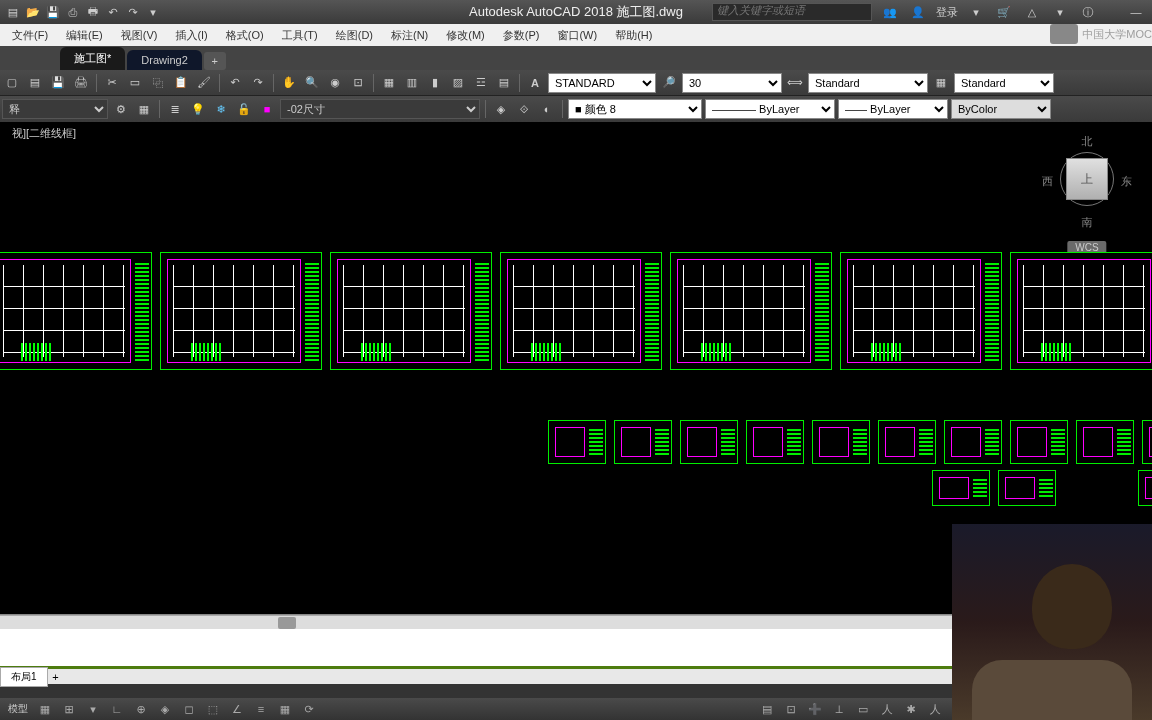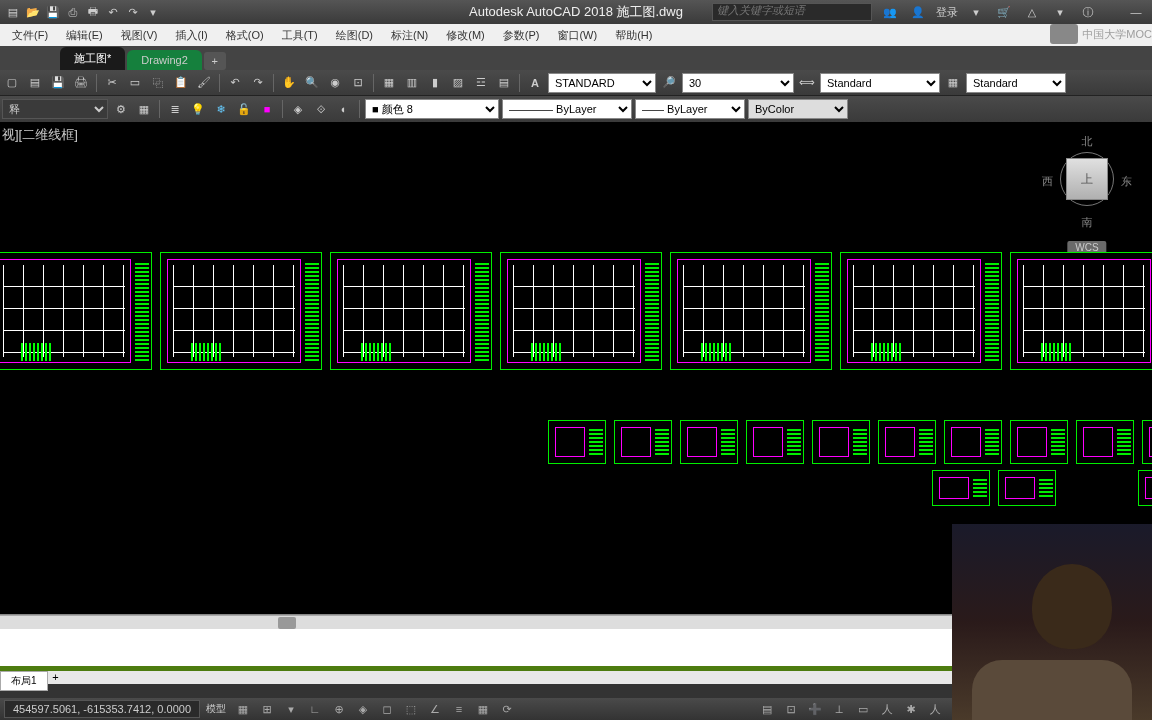--- a/index.html
+++ b/index.html
@@ -10,31 +10,31 @@
 .app-title{position:absolute;left:50%;transform:translateX(-50%);color:#eee;font-size:13px}
 .search-box{position:absolute;right:280px;width:160px;height:18px;background:#2a2a2a;border:1px solid #555;display:flex;align-items:flex-start;padding:0 4px}
 .search-box input{background:transparent;border:none;color:#888;width:100%;font-style:italic;outline:none}
 .right-title{position:absolute;right:6px;display:flex;gap:8px;align-items:center}
 .icon-btn{width:20px;height:18px;display:flex;align-items:center;justify-content:center;color:#ccc;cursor:pointer}
 .menubar{height:22px;background:#f0f0f0;display:flex;align-items:center;padding:0 4px;gap:2px;position:relative}
 .menu-item{padding:2px 8px;color:#333;cursor:pointer}
 .watermark{position:absolute;right:0;top:24px;color:#666;font-size:20px;font-weight:normal;z-index:100;opacity:.6;display:flex;align-items:center;gap:4px}
 .watermark-icon{width:28px;height:20px;background:#444;border-radius:3px}
 .doc-tabs{height:24px;background:#444;display:flex;align-items:flex-end;padding-left:60px}
-.doc-tab{padding:4px 14px;background:#15803d;color:#ccc;border-top-left-radius:6px;border-top-right-radius:6px;margin-right:2px;cursor:pointer;font-size:11px}
+.doc-tab{padding:4px 14px;background:#0f172a;color:#ccc;border-top-left-radius:6px;border-top-right-radius:6px;margin-right:2px;cursor:pointer;font-size:11px}
 .doc-tab.active{background:#1a1a1a;color:#fff}
 .doc-tab-add{width:22px;height:18px;background:#555;border-radius:3px;display:flex;align-items:center;justify-content:center;color:#ccc;cursor:pointer}
 .toolbar{height:26px;background:linear-gradient(#4a4a4a,#3a3a3a);display:flex;align-items:center;padding:0 2px;gap:3px;border-bottom:1px solid #222}
 .tb-btn{min-width:20px;height:20px;display:flex;align-items:center;justify-content:center;color:#ccc;cursor:pointer;border-radius:2px}
 .tb-sep{width:1px;height:18px;background:#666;margin:0 2px}
 .tb-select{height:20px;background:#fff;border:1px solid #888;font-size:11px;padding:0 2px}
 .tb-select.dark{background:#3a3a3a;color:#ccc;border-color:#555}
 .toolbar2{height:26px;background:linear-gradient(#4a4a4a,#3a3a3a);display:flex;align-items:center;padding:0 2px;gap:3px}
 .canvas{position:absolute;top:122px;left:0;right:0;bottom:106px;background:#000;overflow:hidden}
-.view-label{position:absolute;top:4px;left:2px;color:#ccc;font-size:13px}
+.view-label{position:absolute;top:4px;left:12px;color:#ccc;font-size:11px}
 .viewcube{position:absolute;top:12px;right:20px;width:90px;height:120px}
 .vc-n{position:absolute;top:0;left:50%;transform:translateX(-50%);color:#888;font-size:11px}
 .vc-s{position:absolute;bottom:24px;left:50%;transform:translateX(-50%);color:#888;font-size:11px}
 .vc-w{position:absolute;top:40px;left:0;color:#888;font-size:11px}
 .vc-e{position:absolute;top:40px;right:0;color:#888;font-size:11px}
 .vc-cube-outer{position:absolute;top:18px;left:18px;width:54px;height:54px;border:1px solid #777;border-radius:50%}
 .vc-cube{position:absolute;top:24px;left:24px;width:42px;height:42px;background:linear-gradient(#e0e0e0,#b0b0b0);border:1px solid #888;display:flex;align-items:center;justify-content:center;color:#555;font-size:12px}
 .vc-wcs{position:absolute;bottom:0;left:50%;transform:translateX(-50%);background:#6a6a6a;color:#ccc;padding:1px 8px;font-size:10px;border-radius:2px}
 .drawings-row{position:absolute;display:flex;gap:8px}
 .drawing{border:1px solid #0e0;background:#000;position:relative;flex-shrink:0}
@@ -50,21 +50,21 @@
   linear-gradient(90deg,#fff 1px,transparent 1px),
   linear-gradient(0deg,#fff 1px,transparent 1px);
   background-size:20px 22px}
 .plan-fur{position:absolute;width:30px;height:18px;bottom:8px;left:30px;background:repeating-linear-gradient(90deg,#0f0 0 2px,transparent 2px 4px)}
 .webcam{position:absolute;bottom:0;right:0;width:200px;height:196px;background:linear-gradient(180deg,#1a1a2a 0%,#2a1a1a 50%,#4a3a2a 100%);z-index:200}
 .webcam-head{position:absolute;top:40px;left:80px;width:80px;height:85px;background:#3a2a1a;border-radius:50% 50% 45% 45%}
 .webcam-body{position:absolute;bottom:0;left:20px;right:20px;height:60px;background:#5a4a3a;border-radius:30px 30px 0 0}
 .cmdline{position:absolute;bottom:50px;left:0;right:200px;height:56px;background:#fff;border-top:1px solid #888}
 .cmd-scroll{height:14px;background:#ddd;border-top:1px solid #aaa;position:relative}
 .cmd-thumb{position:absolute;left:278px;width:18px;height:12px;top:1px;background:#999;border-radius:2px}
-.layout-tabs{position:absolute;bottom:36px;left:0;right:200px;height:18px;background:#e8e8e8;display:flex;align-items:flex-start;border-top:5px solid #4d7c0f}
+.layout-tabs{position:absolute;bottom:36px;left:0;right:200px;height:18px;background:#e8e8e8;display:flex;align-items:center;border-top:3px solid #4d7c0f}
 .layout-tab{padding:2px 10px;background:#fff;border:1px solid #aaa;cursor:pointer;font-size:10px}
 .layout-add{width:16px;display:flex;justify-content:center;cursor:pointer}
 .statusbar{position:absolute;bottom:0;left:0;right:0;height:22px;background:linear-gradient(#4a4a4a,#333);display:flex;align-items:center;color:#ccc;padding:0 4px;gap:2px}
 .coords{background:#2a2a2a;padding:2px 8px;min-width:180px;text-align:center;border:1px solid #555}
 .sb-btn{min-width:22px;height:18px;display:flex;align-items:center;justify-content:center;cursor:pointer;color:#aaa}
 .sb-text{padding:0 4px;font-size:10px}
 </style>
 </head>
 <body>
 
@@ -147,21 +147,21 @@
   <div class="tb-btn">▮</div>
   <div class="tb-btn">▨</div>
   <div class="tb-btn">☲</div>
   <div class="tb-btn">▤</div>
   <div class="tb-sep"></div>
   <div class="tb-btn" style="font-weight:bold">A</div>
   <select class="tb-select" style="width:108px">
     <option>STANDARD</option>
   </select>
   <div class="tb-btn">🔎</div>
-  <select class="tb-select" style="width:112px">
+  <select class="tb-select" style="width:100px">
     <option>30</option>
   </select>
   <div class="tb-btn">⟺</div>
   <select class="tb-select" style="width:120px">
     <option>Standard</option>
   </select>
   <div class="tb-btn">▦</div>
   <select class="tb-select" style="width:100px">
     <option>Standard</option>
   </select>
@@ -170,20 +170,23 @@
 <div class="toolbar2">
   <select class="tb-select dark" style="width:106px"><option>释</option></select>
   <div class="tb-btn">⚙</div>
   <div class="tb-btn">▦</div>
   <div class="tb-sep"></div>
   <div class="tb-btn">≣</div>
   <div class="tb-btn" style="color:#ff0">💡</div>
   <div class="tb-btn" style="color:#6cf">❄</div>
   <div class="tb-btn">🔓</div>
   <div class="tb-btn" style="color:#f0f">■</div>
+  <select class="tb-select dark" style="width:200px">
+    <option>-02尺寸</option>
+  </select>
   <div class="tb-sep"></div>
   <div class="tb-btn">◈</div>
   <div class="tb-btn">⟐</div>
   <div class="tb-btn">◐</div>
   <div class="tb-sep"></div>
   <select class="tb-select" style="width:134px">
     <option>■ 颜色 8</option>
   </select>
   <select class="tb-select" style="width:130px">
     <option>———— ByLayer</option>
@@ -269,21 +272,20 @@
   <div class="layout-tab">布局1</div>
   <div class="layout-add">+</div>
 </div>
 
 <div class="webcam">
   <div class="webcam-head"></div>
   <div class="webcam-body"></div>
 </div>
 
 <div class="statusbar">
-  <div class="coords">454597.5061, -615353.7412, 0.0000</div>
   <div class="sb-text">模型</div>
   <div class="sb-btn">▦</div>
   <div class="sb-btn">⊞</div>
   <div class="sb-btn">▾</div>
   <div class="sb-btn">∟</div>
   <div class="sb-btn">⊕</div>
   <div class="sb-btn">◈</div>
   <div class="sb-btn">◻</div>
   <div class="sb-btn">⬚</div>
   <div class="sb-btn">∠</div>

